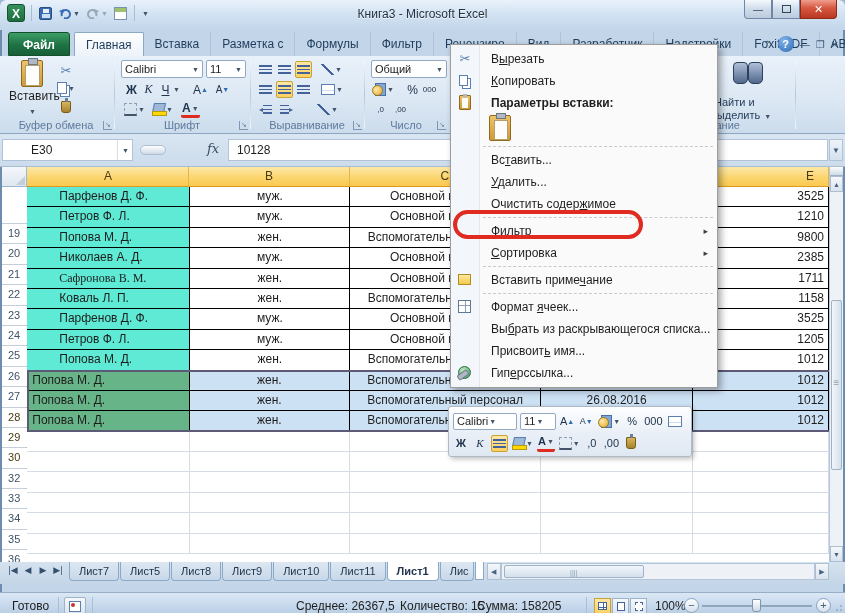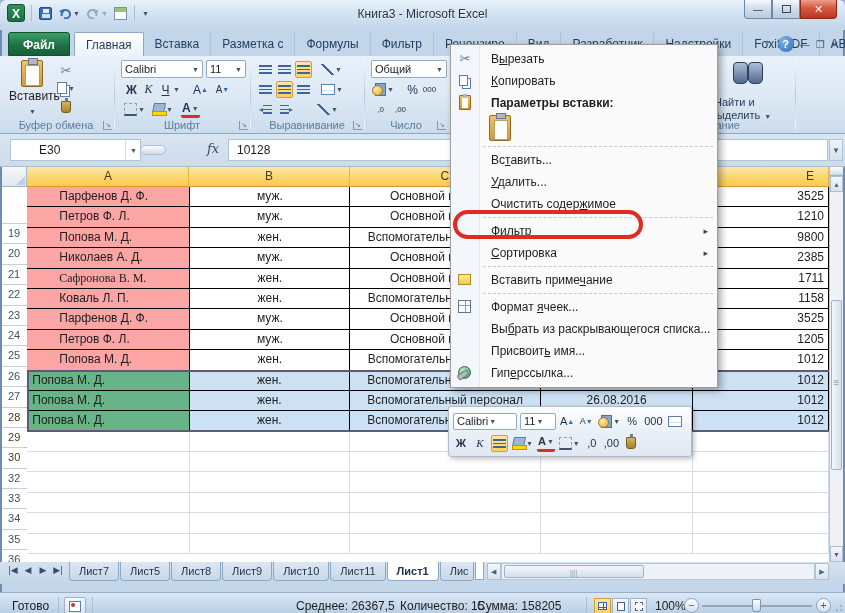--- a/index.html
+++ b/index.html
@@ -71,21 +71,21 @@
   .coins-ic:before{content:"";position:absolute;right:0;top:0;width:9px;height:11px;background:#7fa7d9;border:1px solid #4a6fa5;}
   .coins-ic:after{content:"";position:absolute;left:0;bottom:0;width:9px;height:9px;border-radius:50%;background:radial-gradient(circle at 35% 35%,#ffe9a8,#e0a92c);border:1px solid #9a7a14;}
   .tiny{font-size:8px;letter-spacing:0;}
   .grow-arr{font-size:7px;color:#2f6cb8;vertical-align:super;}
   .binoc{position:absolute;width:30px;height:22px;}
   .binoc:before,.binoc:after{content:"";position:absolute;top:0;width:13px;height:20px;background:linear-gradient(#aebfd8,#51688c);border:1px solid #2d3f59;border-radius:4px 4px 5px 5px;}
   .binoc:before{left:0;} .binoc:after{right:0;}
   .editing-txt{position:absolute;font-size:11px;color:#27415e;white-space:nowrap;}
   
   .fbar{position:absolute;left:0;top:134px;right:0;height:33px;background:linear-gradient(#d9e6f2,#ccdcec);border-bottom:1px solid #a9bdd1;}
-  .namebox{position:absolute;left:10px;top:5px;width:131px;height:22px;background:#fff;border:1px solid #b1c3d6;display:flex;align-items:center;}
+  .namebox{position:absolute;left:2px;top:5px;width:131px;height:22px;background:#fff;border:1px solid #b1c3d6;display:flex;align-items:center;}
   .namebox .nb-text{flex:1;padding-left:28px;}
   .nb-dd{width:15px;height:100%;border-left:1px solid #d7e0ea;display:flex;align-items:center;justify-content:center;}
   .knob{position:absolute;left:140px;top:11px;width:26px;height:10px;border-radius:5px;background:linear-gradient(#fdfefe,#cfdae6);border:1px solid #aebfd2;}
   .fx{position:absolute;left:200px;top:7px;width:26px;height:19px;text-align:center;font-family:"DejaVu Serif",serif;font-style:italic;font-size:13px;color:#3c4c60;}
   .ffield{position:absolute;left:228px;top:5px;right:17px;height:22px;background:#fff;border:1px solid #b1c3d6;line-height:20px;padding-left:8px;}
   .fbar-exp{position:absolute;right:2px;top:5px;width:14px;height:22px;background:linear-gradient(#eef3f9,#d5e1ee);border:1px solid #b1c3d6;font-size:8px;color:#44607e;text-align:center;line-height:22px;}
   
   .grid-area{position:absolute;left:2px;top:167px;width:827px;height:395px;background:#fff;overflow:hidden;}
   .hdr-row{display:flex;height:20px;}
   .corner{width:26px;background:linear-gradient(#f4f7fb,#dfe7f0);border-right:1px solid #9eb6ce;border-bottom:1px solid #9eb6ce;position:relative;}
@@ -93,21 +93,21 @@
   .colhdr{background:linear-gradient(#fde8a8,#fbd46a 60%,#fac951);border-right:1px solid #e3b54b;border-bottom:1px solid #d99a1f;
     text-align:center;line-height:19px;color:#4a3a10;}
   .grow{display:flex;height:20.4px;}
   .rowhdr{width:26px;background:linear-gradient(to right,#f6f9fc,#e5ebf3);border-right:1px solid #9eb6ce;border-bottom:1px solid #c4cfdb;
     font-size:11px;color:#3d5266;text-align:center;line-height:20px;margin-top:36px;}
   .rowhdr.sel{background:linear-gradient(#fde8a8,#fac951);border-right:1px solid #d99a1f;color:#4a3a10;}
   .cell{border-right:1px solid #000;border-bottom:1px solid #000;line-height:19px;overflow:hidden;white-space:nowrap;}
   .cell.a{padding-left:5px;}
   .cell.mid{text-align:center;}
   .cell.num{text-align:right;padding-right:4px;}
-  .cell.greenA{background:#fca5a5;padding-left:32px;}
+  .cell.greenA{background:#5eead4;padding-left:32px;}
   .cell.greenSel{background:#68b489;}
   .cell.blueSel{background:#cde1f4;}
   .ecell{border-right:1px solid #d6dce6;border-bottom:1px solid #d6dce6;}
   .selbox{position:absolute;left:25px;top:203px;width:806px;height:62px;border:2px solid #5d5a78;pointer-events:none;}
   
   .vscroll{position:absolute;right:2px;top:167px;width:14px;height:395px;background:#eef2f7;border-left:1px solid #b5c6d8;}
   .vs-split{position:absolute;left:0;right:0;top:0;height:9px;background:linear-gradient(#fdfefe,#cfdae6);border-bottom:1px solid #9eb2c8;}
   .vs-btn{position:absolute;left:0;right:0;height:16px;background:linear-gradient(#f5f8fb,#d9e3ee);border:1px solid #aebfd2;color:#4a6285;font-size:7px;text-align:center;line-height:15px;}
   .vs-thumb{position:absolute;left:1px;right:1px;top:133px;height:170px;background:linear-gradient(to right,#f2f6fa,#d4e0ec);border:1px solid #9eb2c8;border-radius:2px;}
   .vs-thumb:after{content:"≡";position:absolute;left:0;right:0;top:50%;margin-top:-8px;text-align:center;color:#8ba1b8;font-size:10px;}

